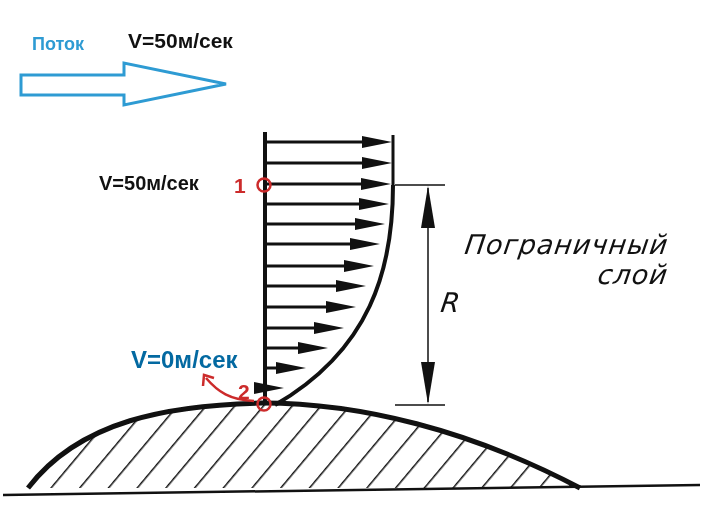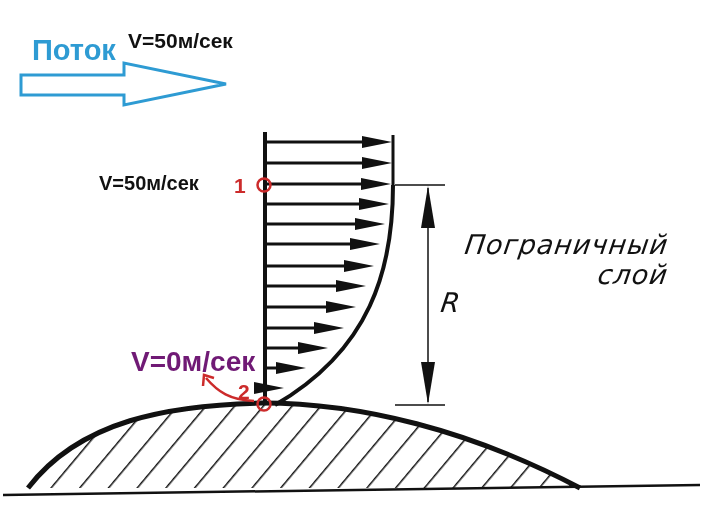--- a/index.html
+++ b/index.html
@@ -1,22 +1,22 @@
 <!DOCTYPE html>
 <html><head>
 <meta charset="utf-8">
 <style>
   html, body { margin:0; padding:0; background:#ffffff; }
   body { width:710px; height:507px; position:relative; overflow:hidden; font-family:"Liberation Sans", sans-serif; }
   svg { position:absolute; left:0; top:0; }
   .lbl { position:absolute; font-weight:bold; white-space:nowrap; }
-  .flow { left:32px; top:34px; font-size:29px; color:#2e9bd3; }
+  .flow { left:32px; top:34px; font-size:18px; color:#2e9bd3; }
   .vtop { left:128px; top:29px; font-size:21px; color:#111; }
   .v50 { left:99px; top:172px; font-size:20px; color:#111; }
-  .v0 { left:131px; top:346px; font-size:28px; color:#701a75;text-align:center; }
+  .v0 { left:131px; top:346px; font-size:24px; color:#0369a1;text-align:center; }
   .n1 { left:234px; top:174px; font-size:21px; color:#cc2b2b; }
   .n2 { left:238px; top:380px; font-size:21px; color:#cc2b2b; }
   .bl { position:absolute; font-family:"DejaVu Sans", sans-serif; font-style:italic; font-size:27px; color:#111; transform:skewX(-8deg); letter-spacing:1px; }
   .bl1 { left:465px; top:229px; }
   .bl2 { left:598px; top:259px; }
   .rlab { left:441px; top:287px; font-size:27px; }
 </style>
 </head>
 <body>
 

